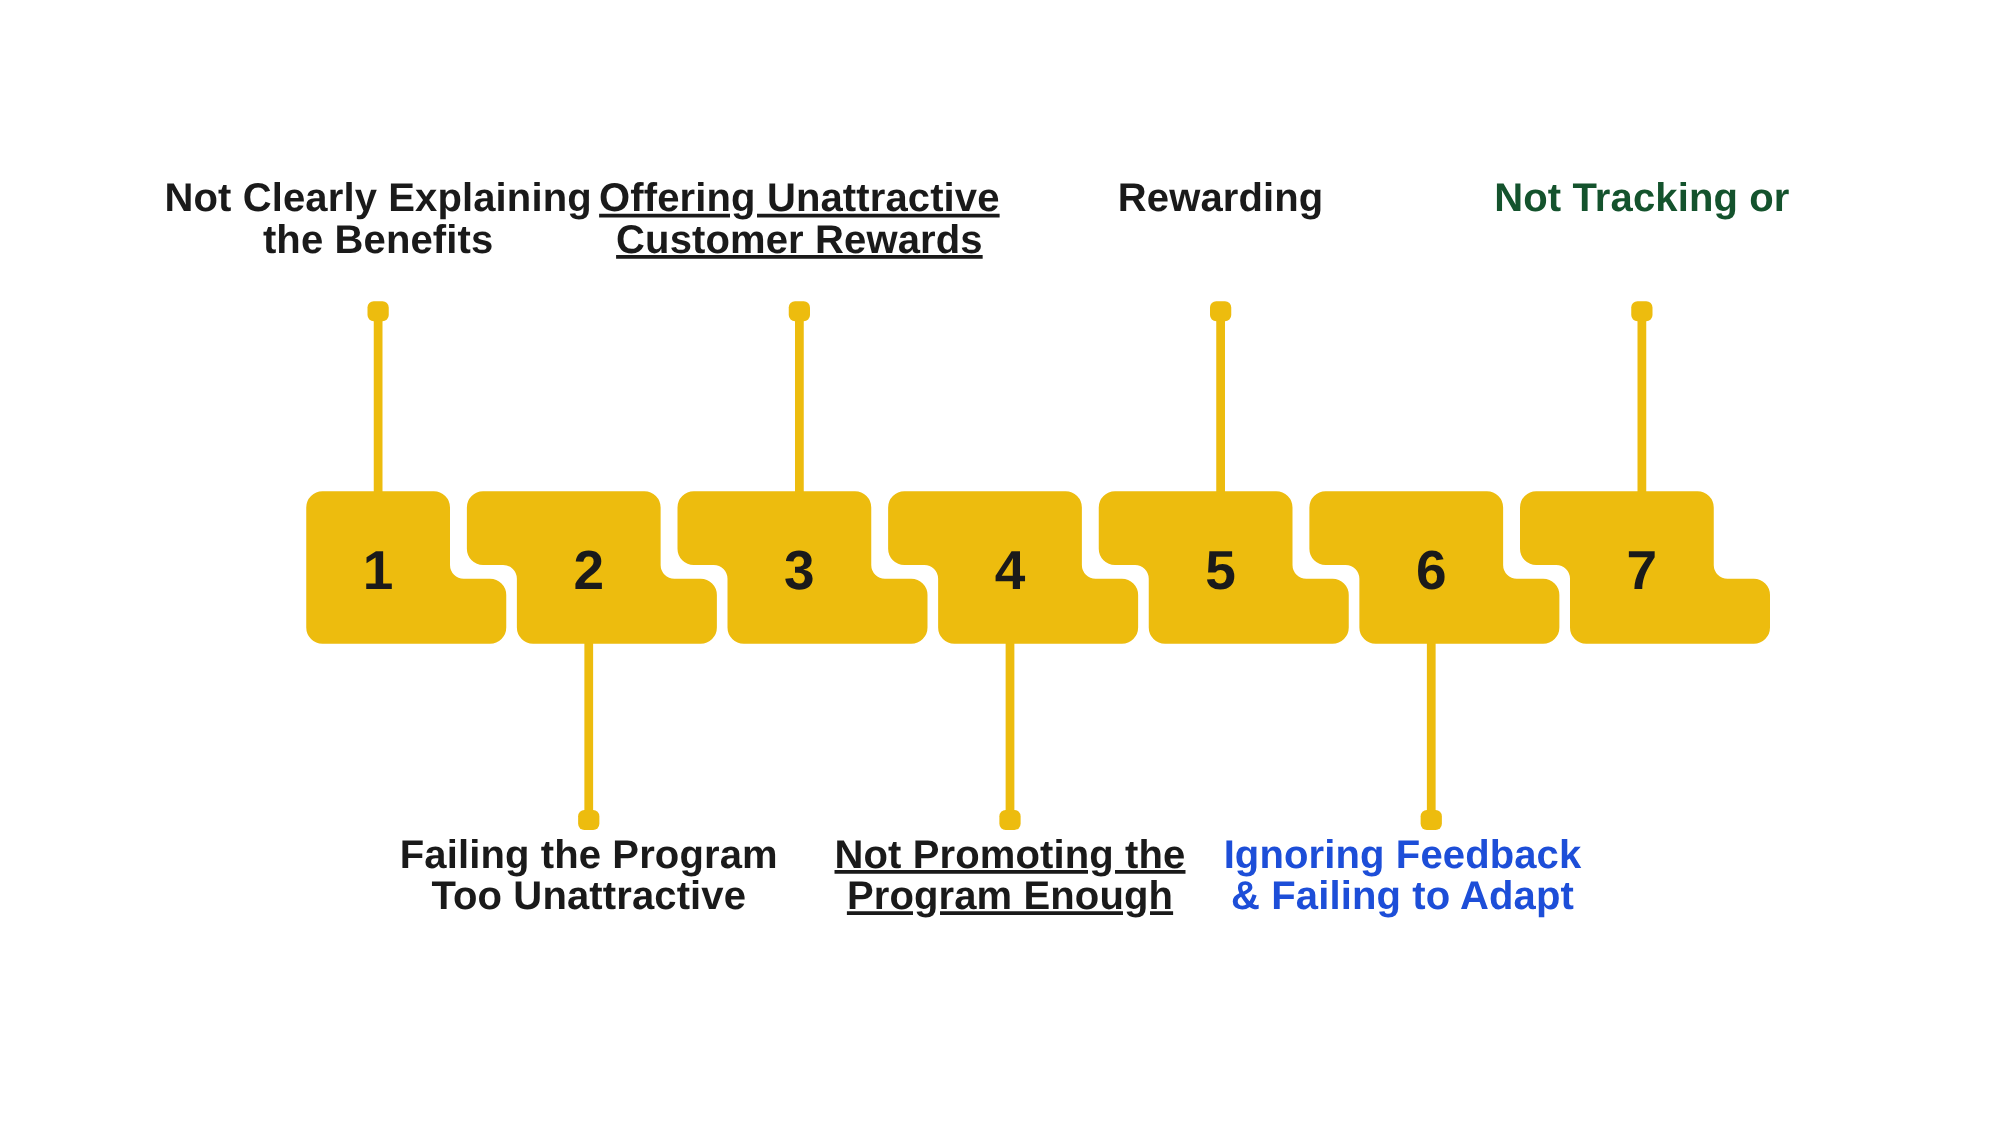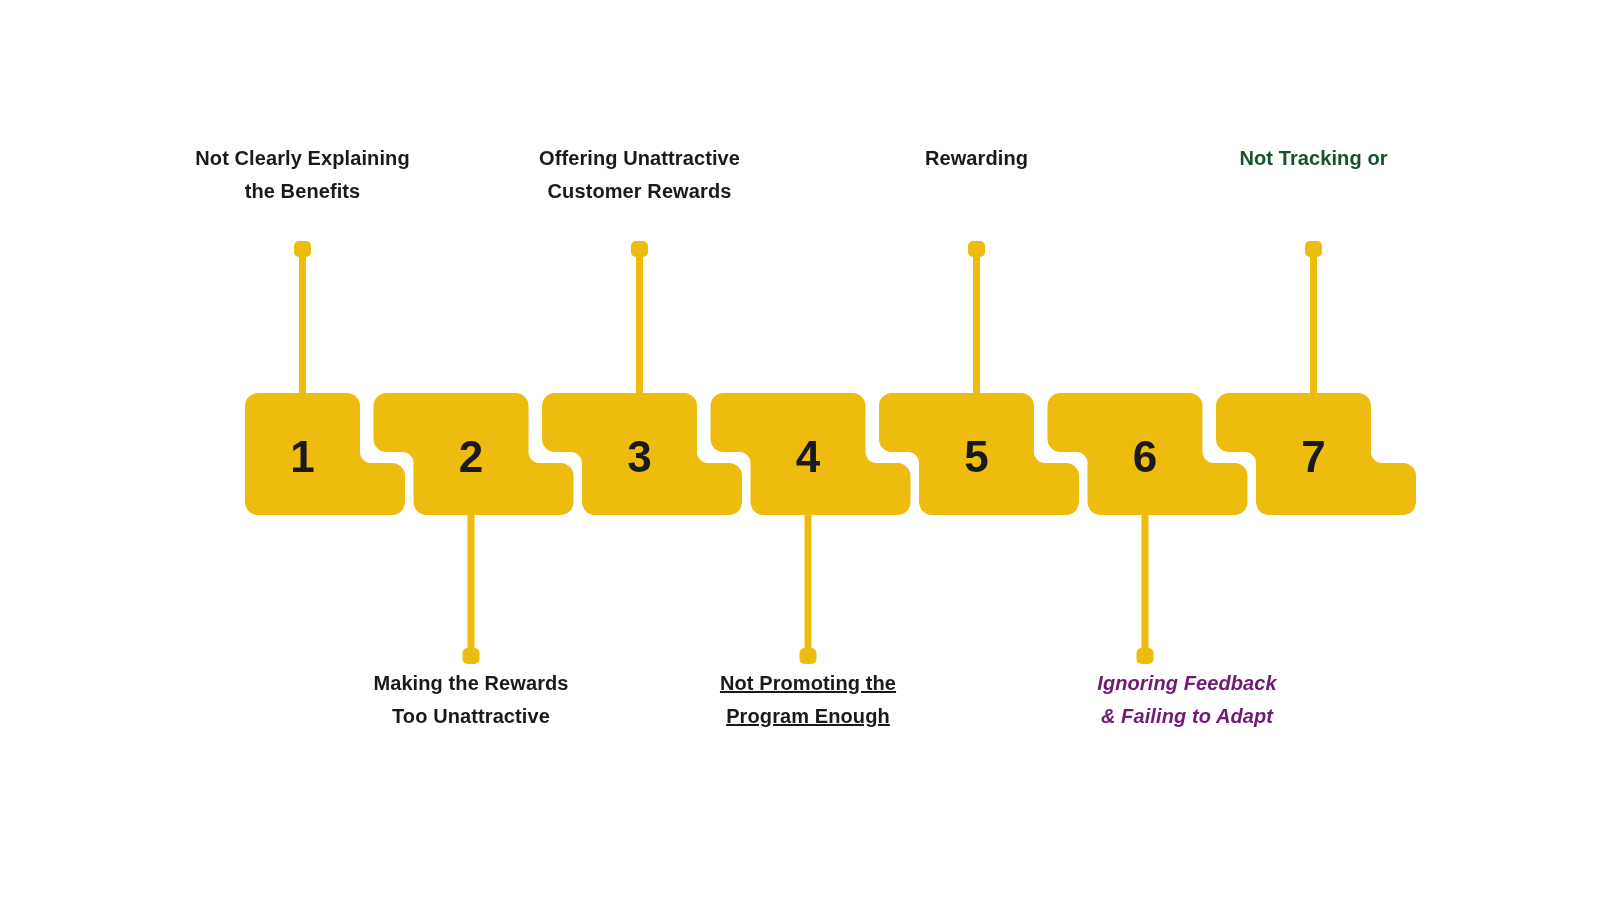--- a/index.html
+++ b/index.html
@@ -9,21 +9,21 @@
     font-family: "Liberation Sans", "DejaVu Sans", sans-serif;
   }
   .stage { position: relative; width: 1600px; height: 900px; overflow: hidden; }
   #diagram-svg { position: absolute; left: 0; top: 0; }
   #overlay-layer { position: absolute; left: 0; top: 0; width: 1600px; height: 900px; }
   .step-label {
     position: absolute;
     width: 380px;
     text-align: center;
     font-weight: bold;
-    font-size: 20px;
+    font-size: 32px;
     line-height: 33px;
     letter-spacing: 0.1px;
   }
   .step-number {
     position: absolute;
     width: 90px;
     text-align: center;
     font-weight: bold;
     font-size: 44px;
     line-height: 58px;
@@ -71,39 +71,39 @@
       <path d="M 1229 393 H 1358 A 13 13 0 0 1 1371 406 V 452 A 11 11 0 0 0 1382 463 H 1403 A 13 13 0 0 1 1416 476 V 502 A 13 13 0 0 1 1403 515 H 1269 A 13 13 0 0 1 1256 502 V 463 A 11 11 0 0 0 1245 452 H 1229 A 13 13 0 0 1 1216 439 V 406 A 13 13 0 0 1 1229 393 Z" fill="#EDBC0E"></path>
     </svg>
   <div id="overlay-layer">
       <div class="step-number" style="left: 257.5px; top: 428px; color: rgb(26, 26, 26);">1</div>
       <div class="step-label" style="left: 112.5px; top: 142px; color: rgb(26, 26, 26);">
         <div>Not Clearly Explaining</div>
         <div>the Benefits</div>
       </div>
       <div class="step-number" style="left: 426px; top: 428px; color: rgb(26, 26, 26);">2</div>
       <div class="step-label" style="left: 281px; top: 667px; color: rgb(26, 26, 26);">
-        <div>Making the Rewards</div>
+        <div>Failing the Program</div>
         <div>Too Unattractive</div>
       </div>
       <div class="step-number" style="left: 594.5px; top: 428px; color: rgb(26, 26, 26);">3</div>
-      <div class="step-label" style="left: 449.5px; top: 142px; color: rgb(26, 26, 26);">
+      <div class="step-label" style="left: 449.5px; top: 142px; color: rgb(26, 26, 26); text-decoration: underline;">
         <div>Offering Unattractive</div>
         <div>Customer Rewards</div>
       </div>
       <div class="step-number" style="left: 763px; top: 428px; color: rgb(26, 26, 26);">4</div>
       <div class="step-label" style="left: 618px; top: 667px; color: rgb(26, 26, 26); text-decoration: underline;">
         <div>Not Promoting the</div>
         <div>Program Enough</div>
       </div>
       <div class="step-number" style="left: 931.5px; top: 428px; color: rgb(26, 26, 26);">5</div>
       <div class="step-label" style="left: 786.5px; top: 142px; color: rgb(26, 26, 26);">
         <div>Rewarding</div>
       </div>
       <div class="step-number" style="left: 1100px; top: 428px; color: rgb(26, 26, 26);">6</div>
-      <div class="step-label" style="left: 997px; top: 667px; color: #701a75; font-style: italic;">
+      <div class="step-label" style="left: 932px; top: 667px; color: #1d4ed8;">
         <div>Ignoring Feedback</div>
         <div>&amp; Failing to Adapt</div>
       </div>
       <div class="step-number" style="left: 1268.5px; top: 428px; color: rgb(26, 26, 26);">7</div>
       <div class="step-label" style="left: 1123.5px; top: 142px; color: #14532d;">
         <div>Not Tracking or</div>
       </div>
     </div>
 </div>
 

